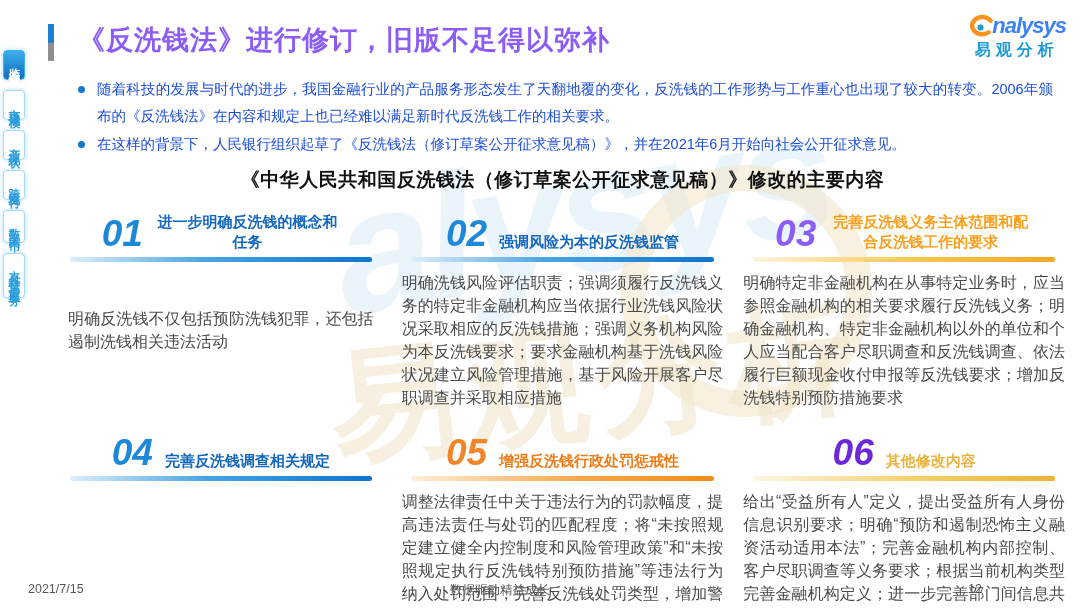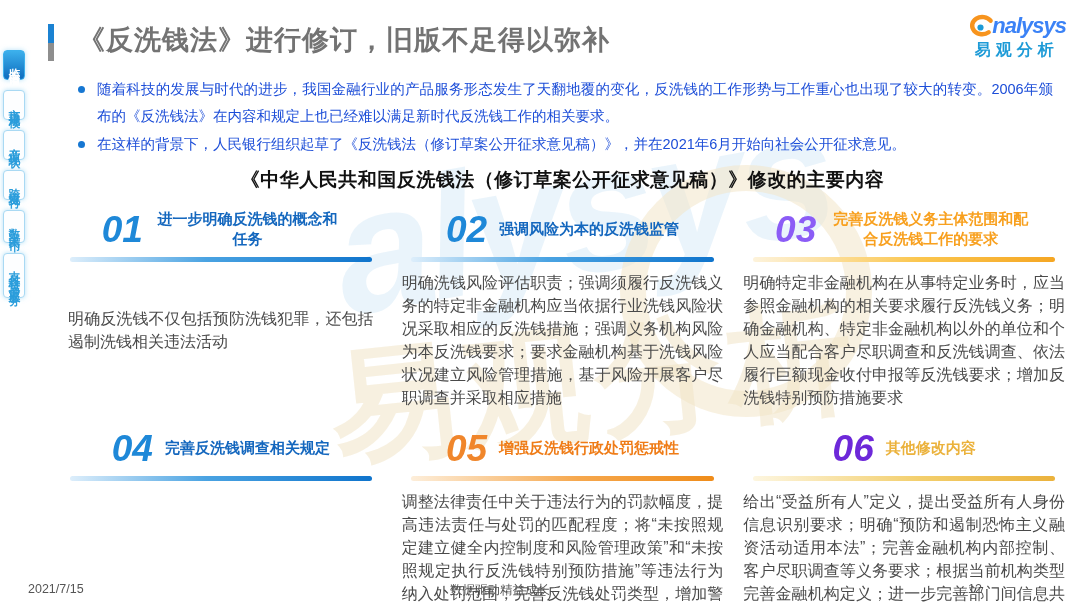--- a/index.html
+++ b/index.html
@@ -37,37 +37,37 @@
     box-shadow:0 0 5px rgba(120,200,240,.55);cursor:pointer;align-self:flex-start;
     font-weight:bold;
   }
   .side-tab.active{
     background:linear-gradient(180deg,#3cb0ec 0%,#0d6cbe 100%);
     color:#fff;border-color:#3cb0ec;
   }
   
   .title-row{position:absolute;left:48px;top:22px;display:flex;align-items:flex-start;z-index:2;}
   .accent-bar{width:6px;height:37px;margin-top:2px;background:linear-gradient(180deg,#1b82d2 0%,#1b82d2 52%,#8e8e8e 52%,#8e8e8e 100%);}
-  .page-title{font-size:27px;font-weight:bold;color:#737373;margin-left:24px;letter-spacing:1px;}
+  .page-title{font-size:27px;font-weight:bold;color:#8b5cf6;margin-left:24px;letter-spacing:1px;}
   .logo{position:absolute;right:14px;top:13px;text-align:center;z-index:2;}
   .logo-en{display:flex;align-items:center;justify-content:center;}
   .logo-en span{font-size:22px;font-weight:bold;font-style:italic;color:#3b82f6;letter-spacing:-1px;}
   .logo-cn{font-size:16px;font-weight:bold;color:#1e9bd7;letter-spacing:5px;margin-top:1px;}
   
   .bullets{position:absolute;left:75px;top:76px;width:978px;z-index:2;}
   .bullet{position:relative;font-size:14.5px;line-height:27px;color:#1d4ed8;margin-bottom:1px;text-align:justify;margin-left:22px;}
   .bullet .dot{position:absolute;left:-19px;top:10px;width:7px;height:7px;border-radius:50%;background:#1677d2;}
   
   .heading{position:absolute;left:60px;top:167px;width:1005px;text-align:center;
     font-size:19px;font-weight:bold;color:#111;z-index:2;letter-spacing:.5px;}
   
   .grid{position:absolute;left:60px;top:200px;width:1005px;z-index:2;
     display:grid;grid-template-columns:1fr 1fr 1fr;column-gap:20px;row-gap:10px;}
   .card{padding-top:6px;}
-  .card-head{display:flex;justify-content:center;align-items:center;gap:12px;min-height:46px;}
+  .card-head{display:flex;justify-content:center;align-items:flex-end;gap:12px;min-height:46px;}
   .num{font-size:37px;font-weight:bold;font-style:italic;line-height:1;flex:0 0 auto;}
   .card-title{font-size:15px;font-weight:bold;line-height:1.35;text-align:center;}
   .divider{height:5px;border-radius:3px;width:94%;margin:5px auto 9px;}
   .card-body{font-size:16px;line-height:23px;color:#4a4a4a;text-align:justify;}
   .card-body.centered{padding-top:36px;width:95%;margin:0 auto;}
   
   .t-blue .num{color:#1e88d8;}
   .t-blue .card-title{color:#1467be;}
   .t-blue .divider{background:linear-gradient(90deg,#ddeefb 0%,#4aa3e2 45%,#0f74cc 100%);}
   .t-gold .num{color:#8b5cf6;}

